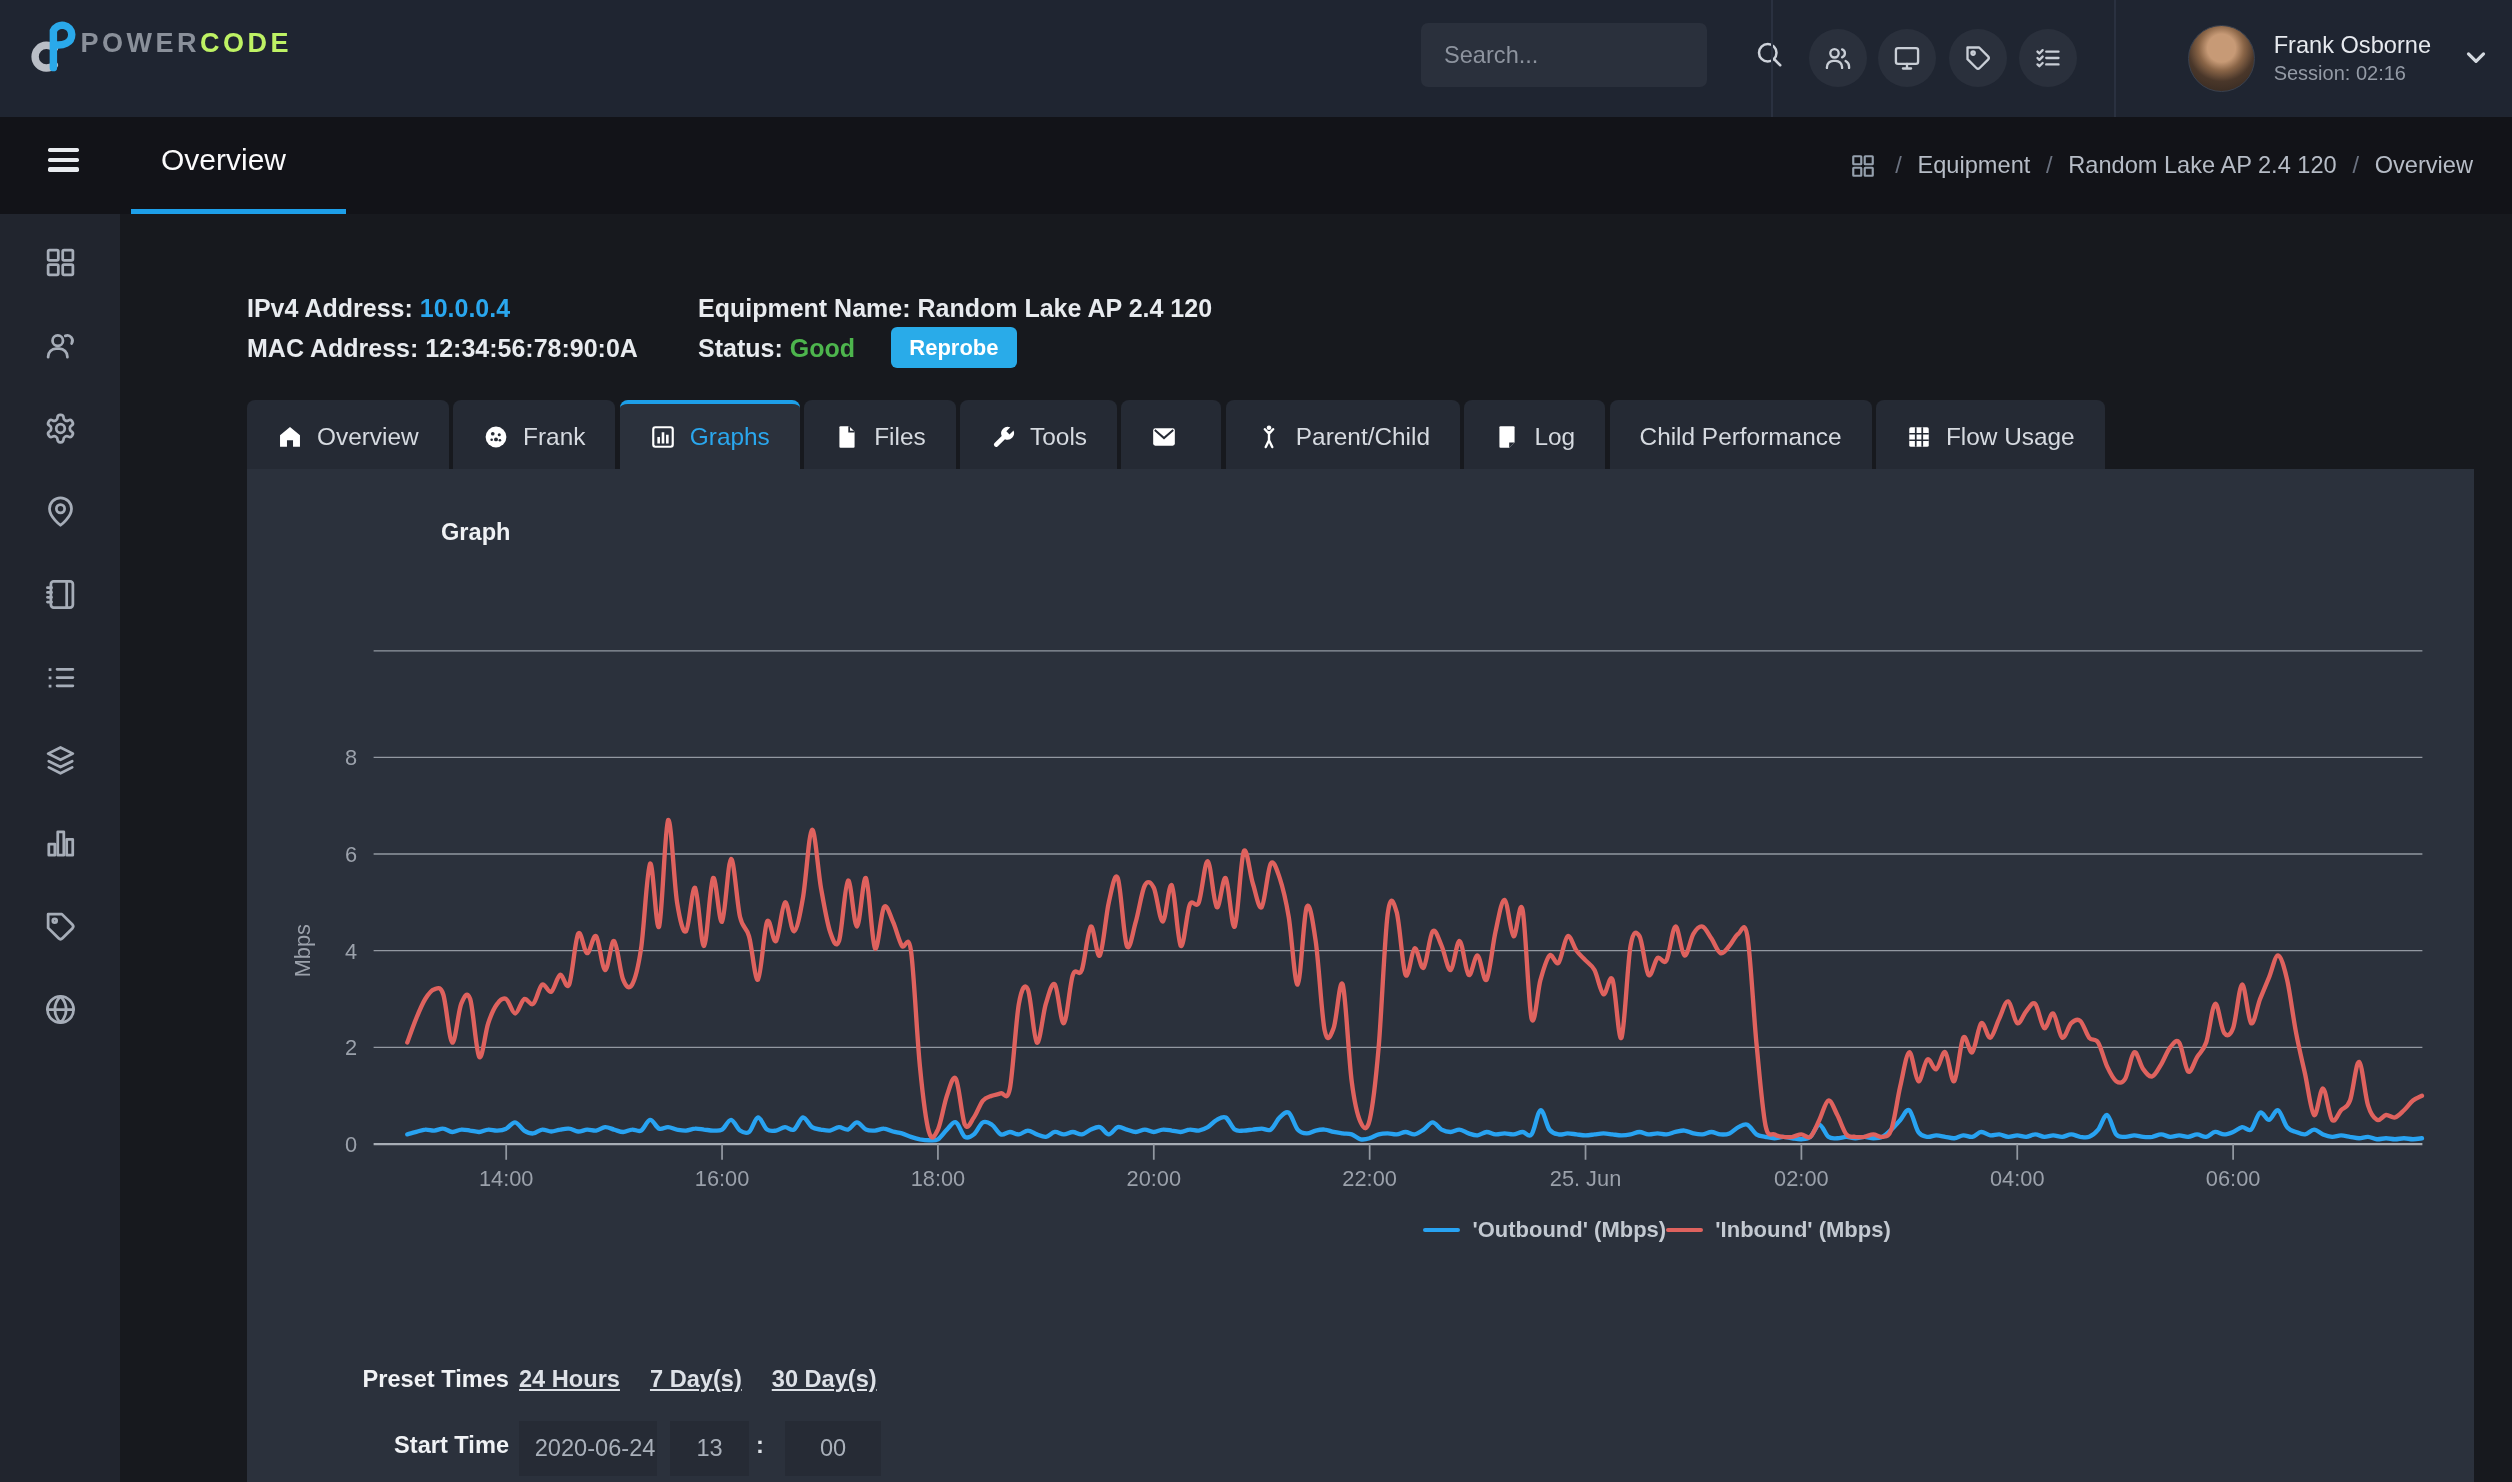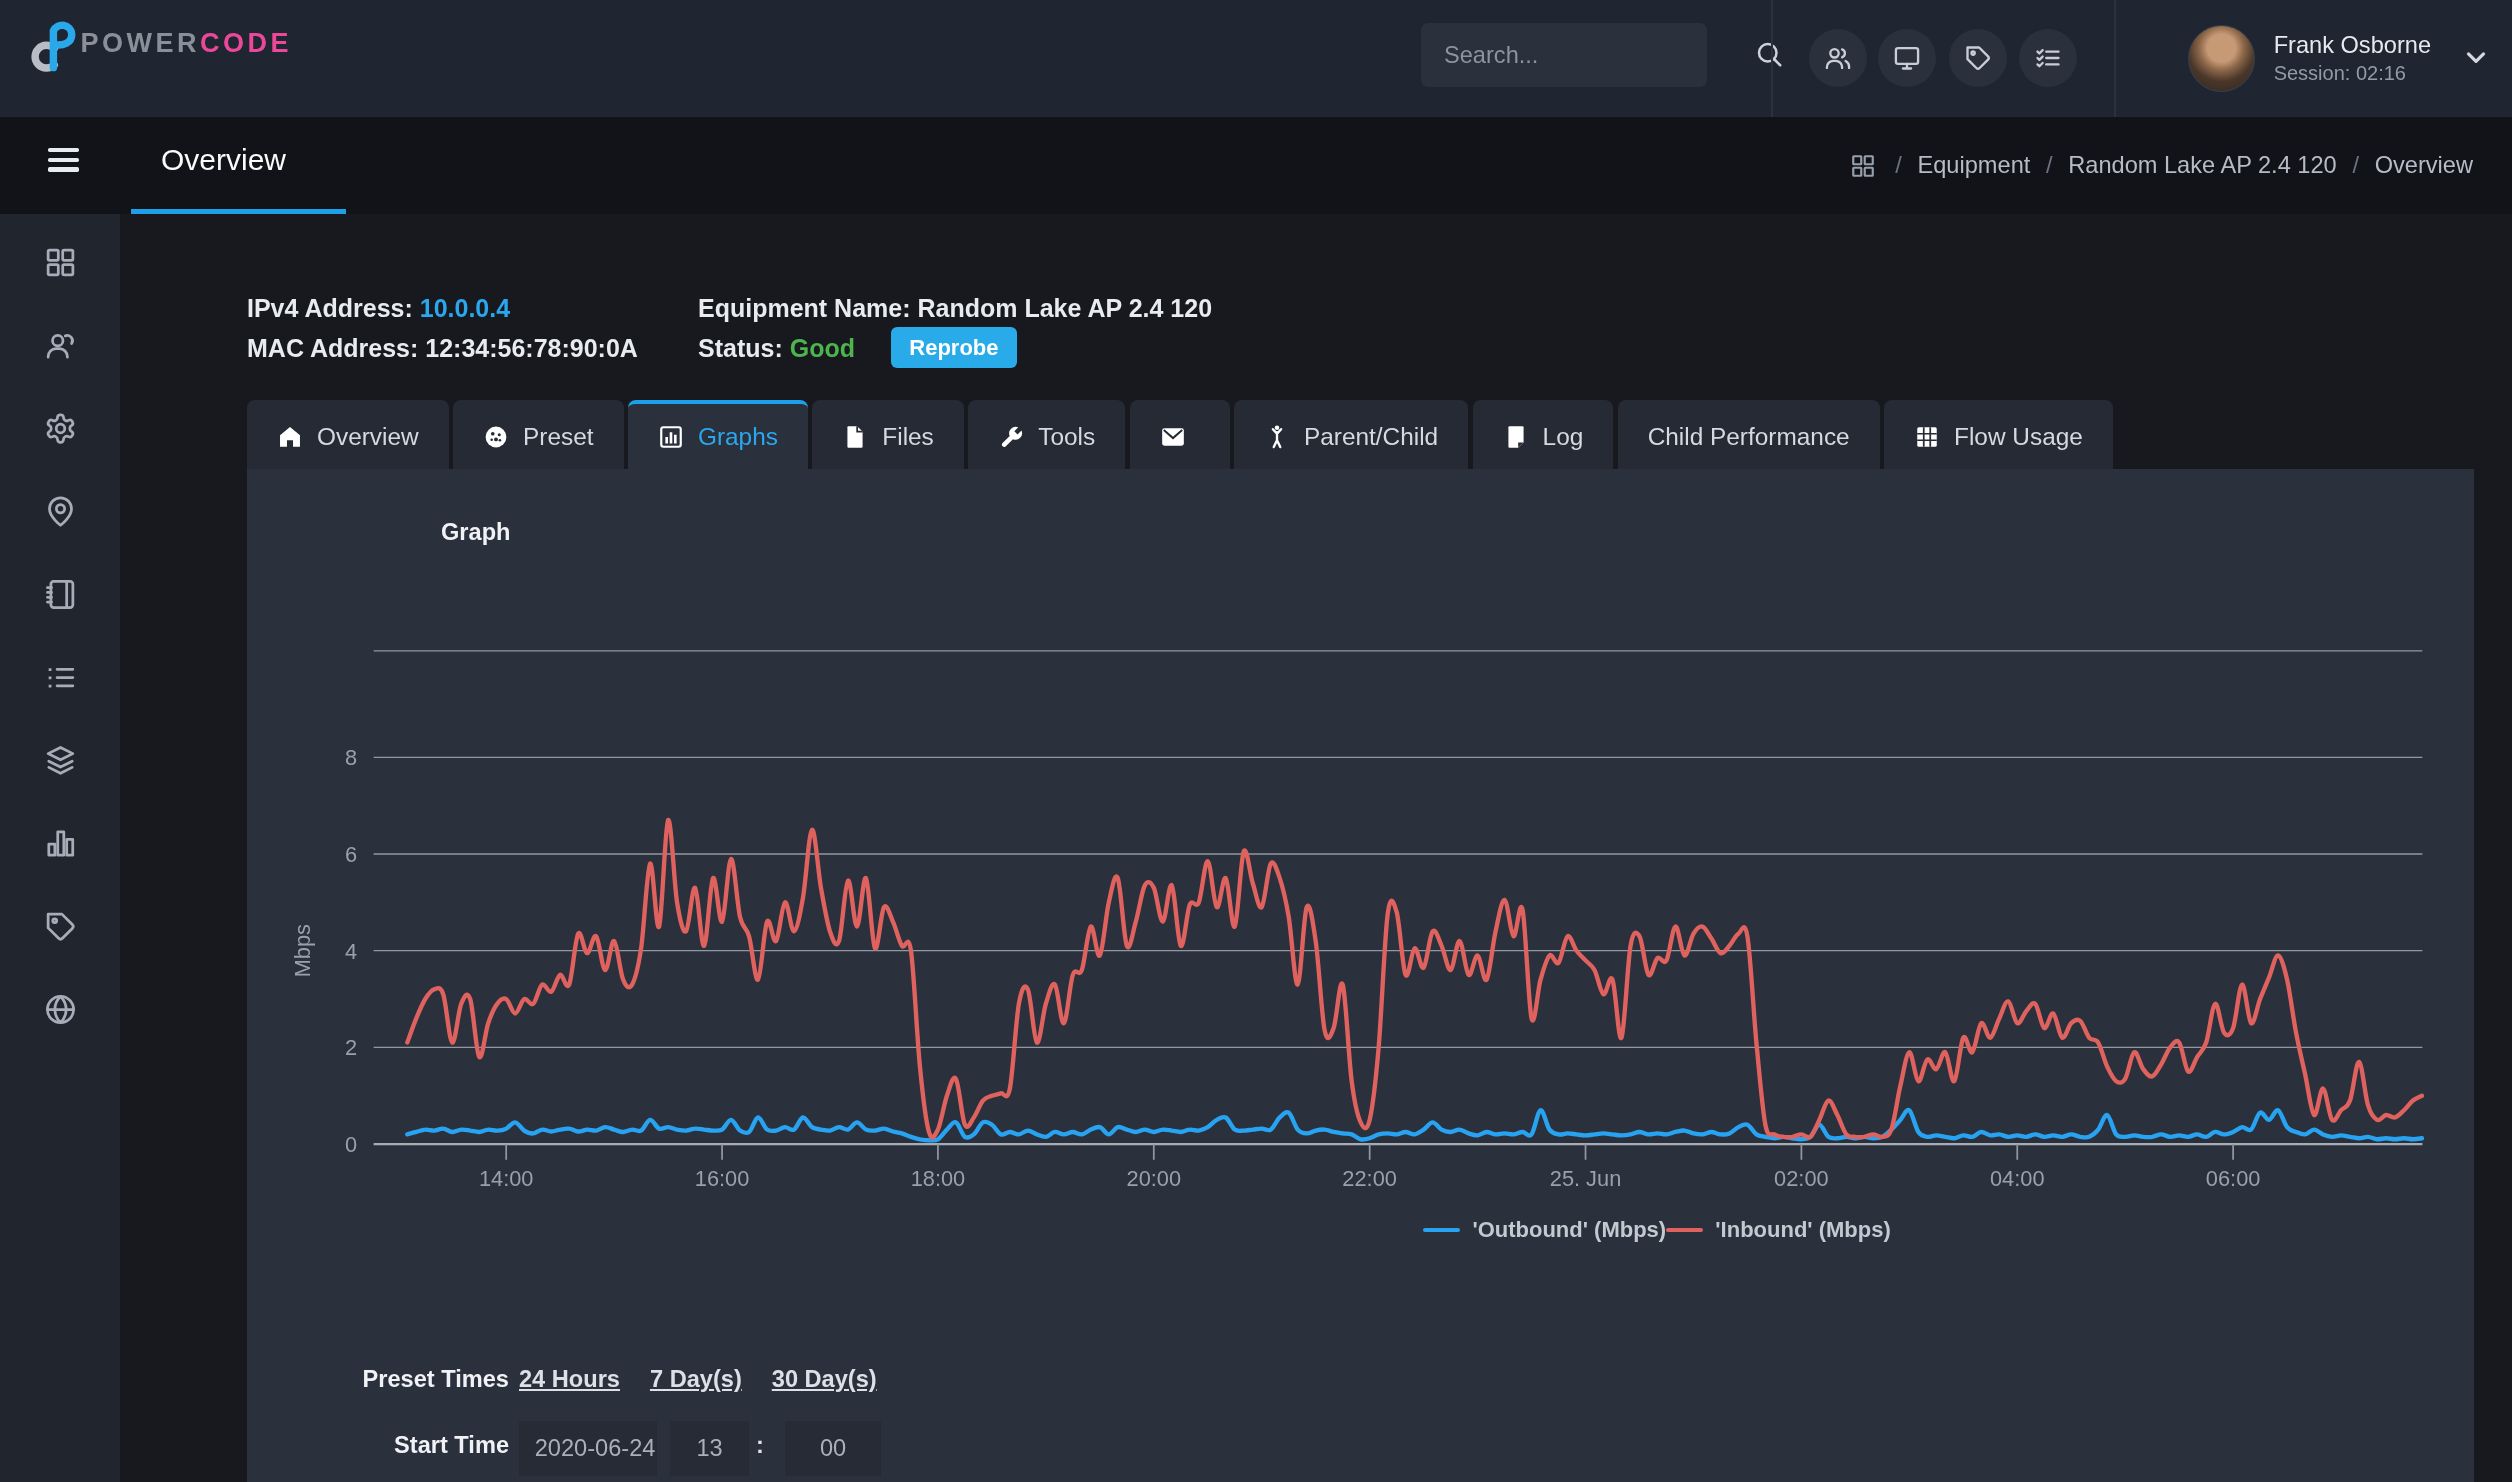--- a/index.html
+++ b/index.html
@@ -4,21 +4,21 @@
 <style>
   * { margin:0; padding:0; box-sizing:border-box; }
   html,body { width:2512px; height:1483px; overflow:hidden; }
   body { background:#17191e; font-family:"Liberation Sans",sans-serif; position:relative; color:#dfe3e8; }
   #app { position:absolute; inset:0; }
 
   
   .navbar { position:absolute; left:0; top:0; width:2512px; height:117px; background:#1f2531; }
   .brand { position:absolute; left:21px; top:15.7px; display:flex; align-items:center; }
   .brand-text { font-size:27px; font-weight:600; letter-spacing:3.5px; color:#8a909a; margin-left:3.5px; }
-  .brand-text .blue { color:#ec4899; }
+  .brand-text .blue { color:#bef264; }
   .search-box { position:absolute; left:1421px; top:23px; width:286px; height:64px; background:#2a303c; border-radius:7px; display:flex; align-items:center; }
   .search-box input { flex:1; background:transparent; border:none; outline:none; color:#c7ccd4; font-size:23.6px; padding-left:23px; font-family:inherit; }
   .search-box input::placeholder { color:#8d939e; }
   .search-box .sicon { margin-right:19px; color:#cdd2da; }
   .nav-sep { position:absolute; top:0; width:1.7px; height:117px; background:#2a3140; }
   .icon-btn { position:absolute; top:29px; width:58px; height:58px; border-radius:50%; background:#2a303c; display:flex; align-items:center; justify-content:center; color:#c9ced6; }
   .user-area { position:absolute; right:21px; top:0; height:117px; display:flex; align-items:center; }
   .avatar { width:67px; height:67px; border-radius:50%; background:radial-gradient(circle at 50% 34%, #c79a76 0 26%, #8a6547 42%, #4a372a 62%, #2e241d 100%); border:1.7px solid #3a414e; }
   .user-text { margin-left:19px; }
   .user-name { font-size:23.6px; color:#e6e9ee; }
@@ -275,21 +275,21 @@
       <span class="ticon">
           <svg width="26" height="26" viewBox="0 0 24 24">
             <circle cx="12" cy="12" r="9.6" fill="#fff"></circle>
             <circle cx="9" cy="9" r="1.7" fill="#252a34"></circle>
             <circle cx="15" cy="10" r="1.4" fill="#252a34"></circle>
             <circle cx="12" cy="14.2" r="1.8" fill="#252a34"></circle>
             <circle cx="8" cy="14.5" r="1.2" fill="#252a34"></circle>
             <circle cx="15.6" cy="15" r="1.2" fill="#252a34"></circle>
           </svg>
         </span>
-      <span>Preset</span>
+      <span>Frank</span>
     </div>
     <div class="tab active">
       <span class="ticon">
           <svg width="26" height="26" viewBox="0 0 24 24">
             <rect x="3" y="3" width="18" height="18" rx="2" fill="none" stroke="#fff" stroke-width="2"></rect>
             <path fill="#fff" d="M6.8 12h2.4v6H6.8zM10.8 7.5h2.4V18h-2.4zM14.8 10h2.4v8h-2.4z"></path>
           </svg>
         </span>
       <span>Graphs</span>
     </div>

